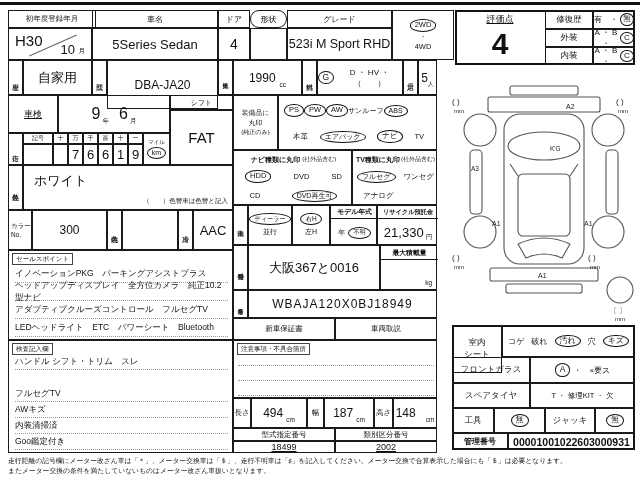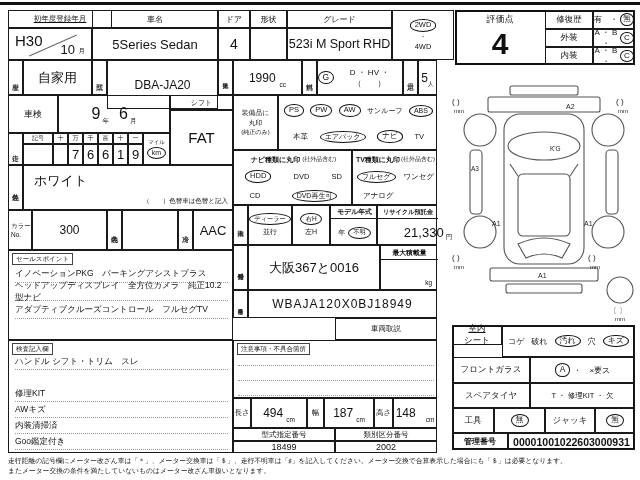--- a/index.html
+++ b/index.html
@@ -7,52 +7,52 @@
          font-family:"Liberation Sans","DejaVu Sans",sans-serif;overflow:hidden;}
   .abs{position:absolute;box-sizing:border-box;}
   .b{border:1px solid #1a1a1a;}
   .b2{border:2px solid #111;}
   .c{display:flex;align-items:center;justify-content:center;text-align:center;}
   .cl{display:flex;align-items:center;justify-content:flex-start;text-align:left;}
   .col{display:flex;flex-direction:column;align-items:center;justify-content:center;}
   .vlab{writing-mode:vertical-rl;text-orientation:upright;display:flex;align-items:center;justify-content:center;font-size:7px;line-height:1;}
   .lab{font-size:8px;}
   .s6{font-size:6px;}.s65{font-size:6.5px;}.s7{font-size:7px;}.s75{font-size:7.5px;}
-  .s8{font-size:8px;}.s85{font-size:8.5px;}.s9{font-size:9px;}
+  .s8{font-size:8px;}.s85{font-size:8.5px;}.s9{font-size:9px;text-decoration:underline;}
   .s11{font-size:13px;}.s12{font-size:12px;}.s13{font-size:13px;}.s14{font-size:14px;}
   .s15{font-size:15px;}.s16{font-size:16px;}
   .circ{display:inline-flex;align-items:center;justify-content:center;border:1.4px solid #111;
         border-radius:50%;padding:1px 4px;min-width:12px;min-height:12px;box-sizing:border-box;line-height:1.1;}
   .tab{position:absolute;border:1px solid #444;background:#fff;font-size:6.5px;padding:1px 3px;line-height:1.2;z-index:2;}
   .dotline{border-bottom:1px dotted #999;}
   .fine{font-size:6.8px;line-height:1.45;}
   svg text{font-family:"Liberation Sans","DejaVu Sans",sans-serif;fill:#222;}
 </style>
 </head>
 <body>
 
 <div class="sheet">
 
   <div class="abs" style="left:0;top:2px;width:640px;height:3px;background:#111;"></div>
 
-  <div class="abs b c lab" style="left:8px;top:10px;width:104px;height:18px;font-size:7.5px;text-decoration:underline;">初年度登録年月</div>
+  <div class="abs b c lab" style="left:8px;top:10px;width:88px;height:18px;font-size:7.5px;">初年度登録年月</div>
   <div class="abs b" style="left:8px;top:28px;width:84px;height:32px;">
     <span class="abs s15" style="left:6px;top:3px;">H30</span>
     <div class="abs" style="left:18px;top:16px;width:52px;height:1px;background:#666;transform:rotate(-24deg);"></div>
     <span class="abs s11" style="right:16px;bottom:2px;">10</span>
     <span class="abs s65" style="right:6px;bottom:3px;">月</span>
   </div>
 
   <div class="abs b c lab" style="left:92px;top:10px;width:126px;height:18px;">車名</div>
   <div class="abs b c s13" style="left:92px;top:28px;width:126px;height:32px;">5Series Sedan</div>
 
   <div class="abs b c lab" style="left:218px;top:10px;width:32px;height:18px;">ドア</div>
   <div class="abs b c s14" style="left:218px;top:28px;width:32px;height:32px;">4</div>
 
-  <div class="abs b c lab" style="left:250px;top:10px;width:37px;height:18px;">形状</div>
+  <div class="abs b c lab" style="left:250px;top:10px;width:37px;height:18px;border-radius:9px;">形状</div>
   <div class="abs b c s12" style="left:250px;top:28px;width:37px;height:32px;"></div>
 
   <div class="abs b c lab" style="left:287px;top:10px;width:105px;height:18px;">グレード</div>
   <div class="abs b c" style="left:287px;top:28px;width:105px;height:32px;font-size:12.5px;">523i M Sport RHD</div>
 
   <div class="abs b col" style="left:392px;top:10px;width:62px;height:50px;gap:0px;">
     <span class="circ s75">2WD</span>
     <span class="s7">・</span>
     <span class="s75">4WD</span>
   </div>
@@ -125,38 +125,39 @@
   <div class="abs b vlab" style="left:107px;top:210px;width:15px;height:40px;">内装色</div>
   <div class="abs b c s11" style="left:122px;top:210px;width:56px;height:40px;"></div>
   <div class="abs b vlab" style="left:178px;top:210px;width:15px;height:40px;">冷房</div>
   <div class="abs b c s11" style="left:193px;top:210px;width:40px;height:40px;">AAC</div>
 
   <div class="abs b" style="left:8px;top:250px;width:225px;height:90px;">
     <span class="tab" style="left:3px;top:2px;">セールスポイント</span>
     <div class="abs cl s85 dotline" style="left:6px;top:14px;width:213px;height:18px;">イノベーションPKG　パーキングアシストプラス</div>
     <div class="abs cl s85 dotline" style="left:6px;top:32px;width:213px;height:18px;">ヘッドアップディスプレイ　全方位カメラ　純正10.2型ナビ</div>
     <div class="abs cl s85 dotline" style="left:6px;top:50px;width:213px;height:18px;">アダプティブクルーズコントロール　フルセグTV</div>
+    <div class="abs cl s85 dotline" style="left:6px;top:68px;width:213px;height:18px;">LEDヘッドライト　ETC　パワーシート　Bluetooth</div>
   </div>
 
   <div class="abs b" style="left:8px;top:340px;width:225px;height:113px;padding-left:28px;">
     <span class="tab" style="left:3px;top:2px;">検査記入欄</span>
     <div class="abs cl s85 dotline" style="left:6px;top:13px;width:213px;height:16px;">ハンドル シフト・トリム　スレ</div>
-    <div class="abs cl s85 dotline" style="left:6px;top:45px;width:213px;height:16px;">修理KIT</div>
+    <div class="abs cl s85 dotline" style="left:6px;top:45px;width:213px;height:16px;">フルセグTV</div>
     <div class="abs cl s85 dotline" style="left:6px;top:61px;width:213px;height:16px;">AWキズ</div>
     <div class="abs cl s85 dotline" style="left:6px;top:77px;width:213px;height:16px;">内装清掃済</div>
     <div class="abs cl s85 dotline" style="left:6px;top:93px;width:213px;height:16px;">Goo鑑定付き</div>
   </div>
 
   <div class="abs b col" style="left:233px;top:95px;width:45px;height:55px;">
     <span style="font-size:6.8px;">装備品に</span>
     <span style="font-size:6.8px;">丸印</span>
     <span class="s6">(純正のみ)</span>
   </div>
   <div class="abs b" style="left:278px;top:95px;width:159px;height:55px;">
-    <div class="abs c" style="left:0;top:2px;width:159px;height:25px;justify-content:space-between;padding:0 5px;">
+    <div class="abs c" style="left:0;top:2px;width:159px;height:25px;justify-content:flex-start;padding:0 5px;">
       <span class="circ s75">PS</span>
       <span class="circ s75">PW</span>
       <span class="circ s75">AW</span>
       <span class="s7">サンルーフ</span>
       <span class="circ s7">ABS</span>
     </div>
     <div class="abs c" style="left:0;top:28px;width:159px;height:25px;justify-content:space-between;padding:0 14px;">
       <span class="s75">本革</span>
       <span class="circ s7">エアバック</span>
       <span class="circ s75">ナビ</span>
@@ -204,36 +205,37 @@
   </div>
   <div class="abs b" style="left:330px;top:205px;width:47px;height:40px;">
     <div class="abs c" style="left:0;top:0;width:47px;height:13px;border-bottom:1px solid #1a1a1a;font-size:6.8px;font-weight:bold;">モデル年式</div>
     <div class="abs c" style="left:0;top:13px;width:47px;height:27px;gap:3px;">
       <span class="s7">年</span>
       <span class="circ" style="font-size:6.2px;">不明</span>
     </div>
   </div>
   <div class="abs b" style="left:377px;top:205px;width:60px;height:40px;">
     <div class="abs c" style="left:0;top:0;width:60px;height:13px;border-bottom:1px solid #1a1a1a;font-size:6.2px;font-weight:bold;">リサイクル預託金</div>
-    <div class="abs c" style="left:0;top:13px;width:60px;height:27px;gap:2px;margin-left:20px;">
+    <div class="abs c" style="left:0;top:13px;width:60px;height:27px;gap:2px;">
       <span class="s11">21,330</span>
       <span class="s65" style="align-self:flex-end;margin-bottom:4px;">円</span>
     </div>
   </div>
 
   <div class="abs b vlab" style="left:233px;top:245px;width:15px;height:45px;font-size:6.5px;">登録番号</div>
   <div class="abs b c s13" style="left:248px;top:245px;width:132px;height:45px;">大阪367と0016</div>
   <div class="abs b" style="left:380px;top:245px;width:57px;height:45px;">
     <div class="abs c" style="left:0;top:0;width:57px;height:14px;border-bottom:1px solid #1a1a1a;font-size:6.8px;font-weight:bold;">最大積載量</div>
     <span class="abs s65" style="right:4px;bottom:3px;">kg</span>
   </div>
 
   <div class="abs b vlab" style="left:233px;top:290px;width:15px;height:28px;font-size:6px;">車台番号</div>
   <div class="abs b c s12" style="left:248px;top:290px;width:189px;height:28px;letter-spacing:1px;">WBAJA120X0BJ18949</div>
 
+  <div class="abs b c s75" style="left:233px;top:318px;width:102px;height:22px;">新車保証書</div>
   <div class="abs b c s75" style="left:335px;top:318px;width:102px;height:22px;">車両取説</div>
 
   <div class="abs b" style="left:233px;top:340px;width:204px;height:58px;">
     <span class="tab" style="left:3px;top:2px;">注意事項・不具合箇所</span>
     <div class="abs dotline" style="left:4px;top:24px;width:196px;height:1px;"></div>
     <div class="abs dotline" style="left:4px;top:39px;width:196px;height:1px;"></div>
     <div class="abs dotline" style="left:4px;top:54px;width:196px;height:1px;"></div>
   </div>
 
   <div class="abs b c s75" style="left:233px;top:398px;width:18px;height:30px;">長さ</div>
@@ -309,21 +311,21 @@
       <text x="4" y="176" font-size="8">(  )</text>
       <text x="6" y="185" font-size="6">mm</text>
       <text x="140" y="176" font-size="8">(  )</text>
       <text x="142" y="185" font-size="6">mm</text>
       <text x="162" y="229" font-size="7">〔 〕</text>
       <text x="167" y="237" font-size="6">mm</text>
     </svg>
   </div>
 
   <div class="abs b2" style="left:452px;top:325px;width:183px;height:125px;"></div>
-  <div class="abs b col s85" style="left:452px;top:325px;width:50px;height:20px;text-decoration:underline;">
+  <div class="abs b col s85" style="left:452px;top:325px;width:50px;height:48px;">
     <span>室内</span>
     <span>シート</span>
   </div>
   <div class="abs b c" style="left:502px;top:325px;width:133px;height:32px;justify-content:space-between;padding:0 5px;">
     <span class="s8">コゲ</span>
     <span class="s8">破れ</span>
     <span class="circ s8">汚れ</span>
     <span class="s8">穴</span>
     <span class="circ s8">キズ</span>
   </div>

